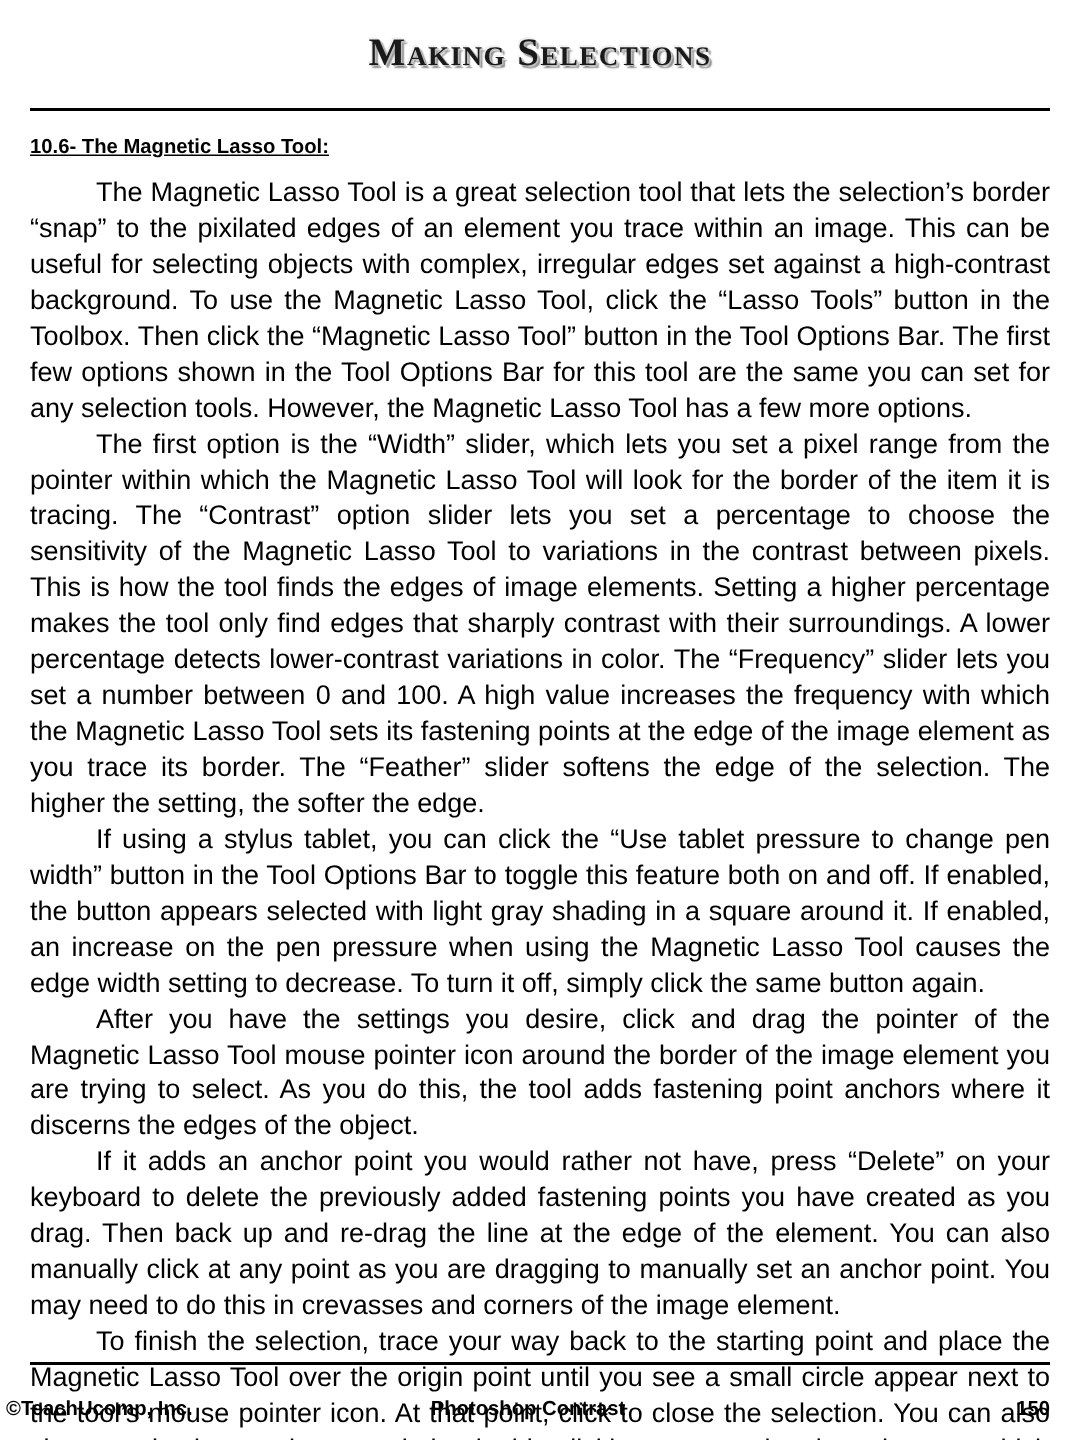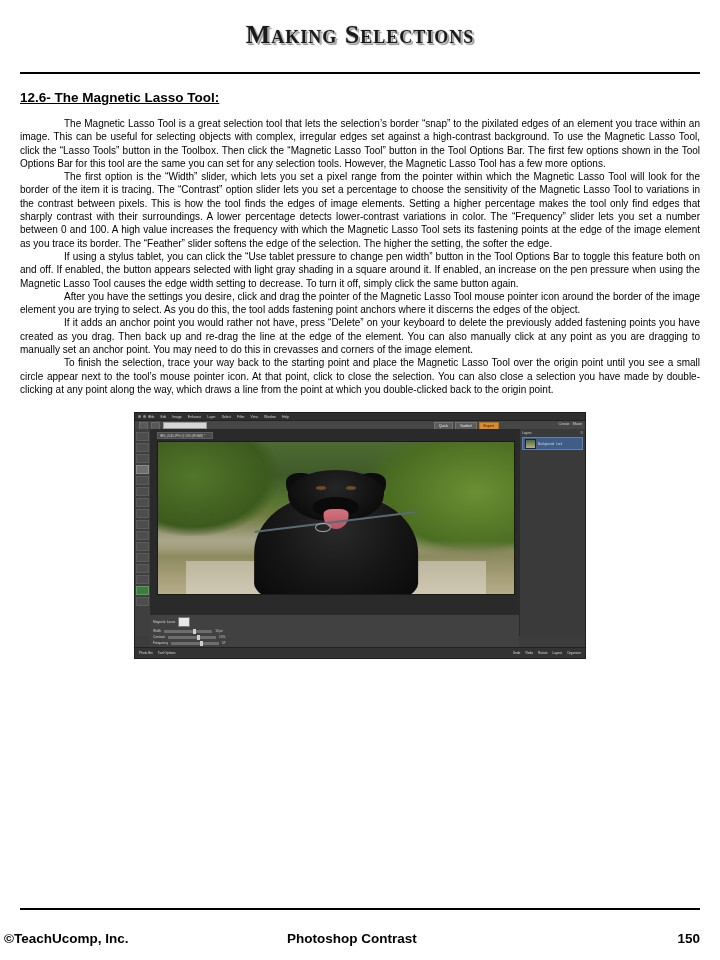--- a/index.html
+++ b/index.html
@@ -51,21 +51,21 @@
   .content {
     padding-top: 16px;
   }
   .section-heading {
     font-size: 13.5px;
     font-weight: bold;
     text-decoration: underline;
     margin-bottom: 12px;
   }
   p.body-text {
-    font-size: 10px;
+    font-size: 18px;
     line-height: 1.33;
     text-align: justify;
     margin: 0 0 0 0;
     text-indent: 44px;
     hyphens: none;
   }
   
   .shot-wrap {
     margin-top: 16px;
     display: flex;
@@ -379,21 +379,21 @@
 <body>
 
 <div class="page">
 
   <div class="header">
     <div class="header-title">Making Selections</div>
   </div>
   <hr class="rule-top">
 
   <div class="content">
-    <div class="section-heading">12.6- The Magnetic Lasso Tool:</div>
+    <div class="section-heading">10.6- The Magnetic Lasso Tool:</div>
 
     <p class="body-text">The Magnetic Lasso Tool is a great selection tool that lets the selection’s border “snap” to the pixilated edges of an element you trace within an image. This can be useful for selecting objects with complex, irregular edges set against a high-contrast background. To use the Magnetic Lasso Tool, click the “Lasso Tools” button in the Toolbox. Then click the “Magnetic Lasso Tool” button in the Tool Options Bar. The first few options shown in the Tool Options Bar for this tool are the same you can set for any selection tools. However, the Magnetic Lasso Tool has a few more options.</p>
     <p class="body-text">The first option is the “Width” slider, which lets you set a pixel range from the pointer within which the Magnetic Lasso Tool will look for the border of the item it is tracing. The “Contrast” option slider lets you set a percentage to choose the sensitivity of the Magnetic Lasso Tool to variations in the contrast between pixels. This is how the tool finds the edges of image elements. Setting a higher percentage makes the tool only find edges that sharply contrast with their surroundings. A lower percentage detects lower-contrast variations in color. The “Frequency” slider lets you set a number between 0 and 100. A high value increases the frequency with which the Magnetic Lasso Tool sets its fastening points at the edge of the image element as you trace its border. The “Feather” slider softens the edge of the selection. The higher the setting, the softer the edge.</p>
     <p class="body-text">If using a stylus tablet, you can click the “Use tablet pressure to change pen width” button in the Tool Options Bar to toggle this feature both on and off. If enabled, the button appears selected with light gray shading in a square around it. If enabled, an increase on the pen pressure when using the Magnetic Lasso Tool causes the edge width setting to decrease. To turn it off, simply click the same button again.</p>
     <p class="body-text">After you have the settings you desire, click and drag the pointer of the Magnetic Lasso Tool mouse pointer icon around the border of the image element you are trying to select. As you do this, the tool adds fastening point anchors where it discerns the edges of the object.</p>
     <p class="body-text">If it adds an anchor point you would rather not have, press “Delete” on your keyboard to delete the previously added fastening points you have created as you drag. Then back up and re-drag the line at the edge of the element. You can also manually click at any point as you are dragging to manually set an anchor point. You may need to do this in crevasses and corners of the image element.</p>
     <p class="body-text">To finish the selection, trace your way back to the starting point and place the Magnetic Lasso Tool over the origin point until you see a small circle appear next to the tool’s mouse pointer icon. At that point, click to close the selection. You can also close a selection you have made by double-clicking at any point along the way, which draws a line from the point at which you double-clicked back to the origin point.</p>
 
     <div class="shot-wrap">
       <div class="shot">

